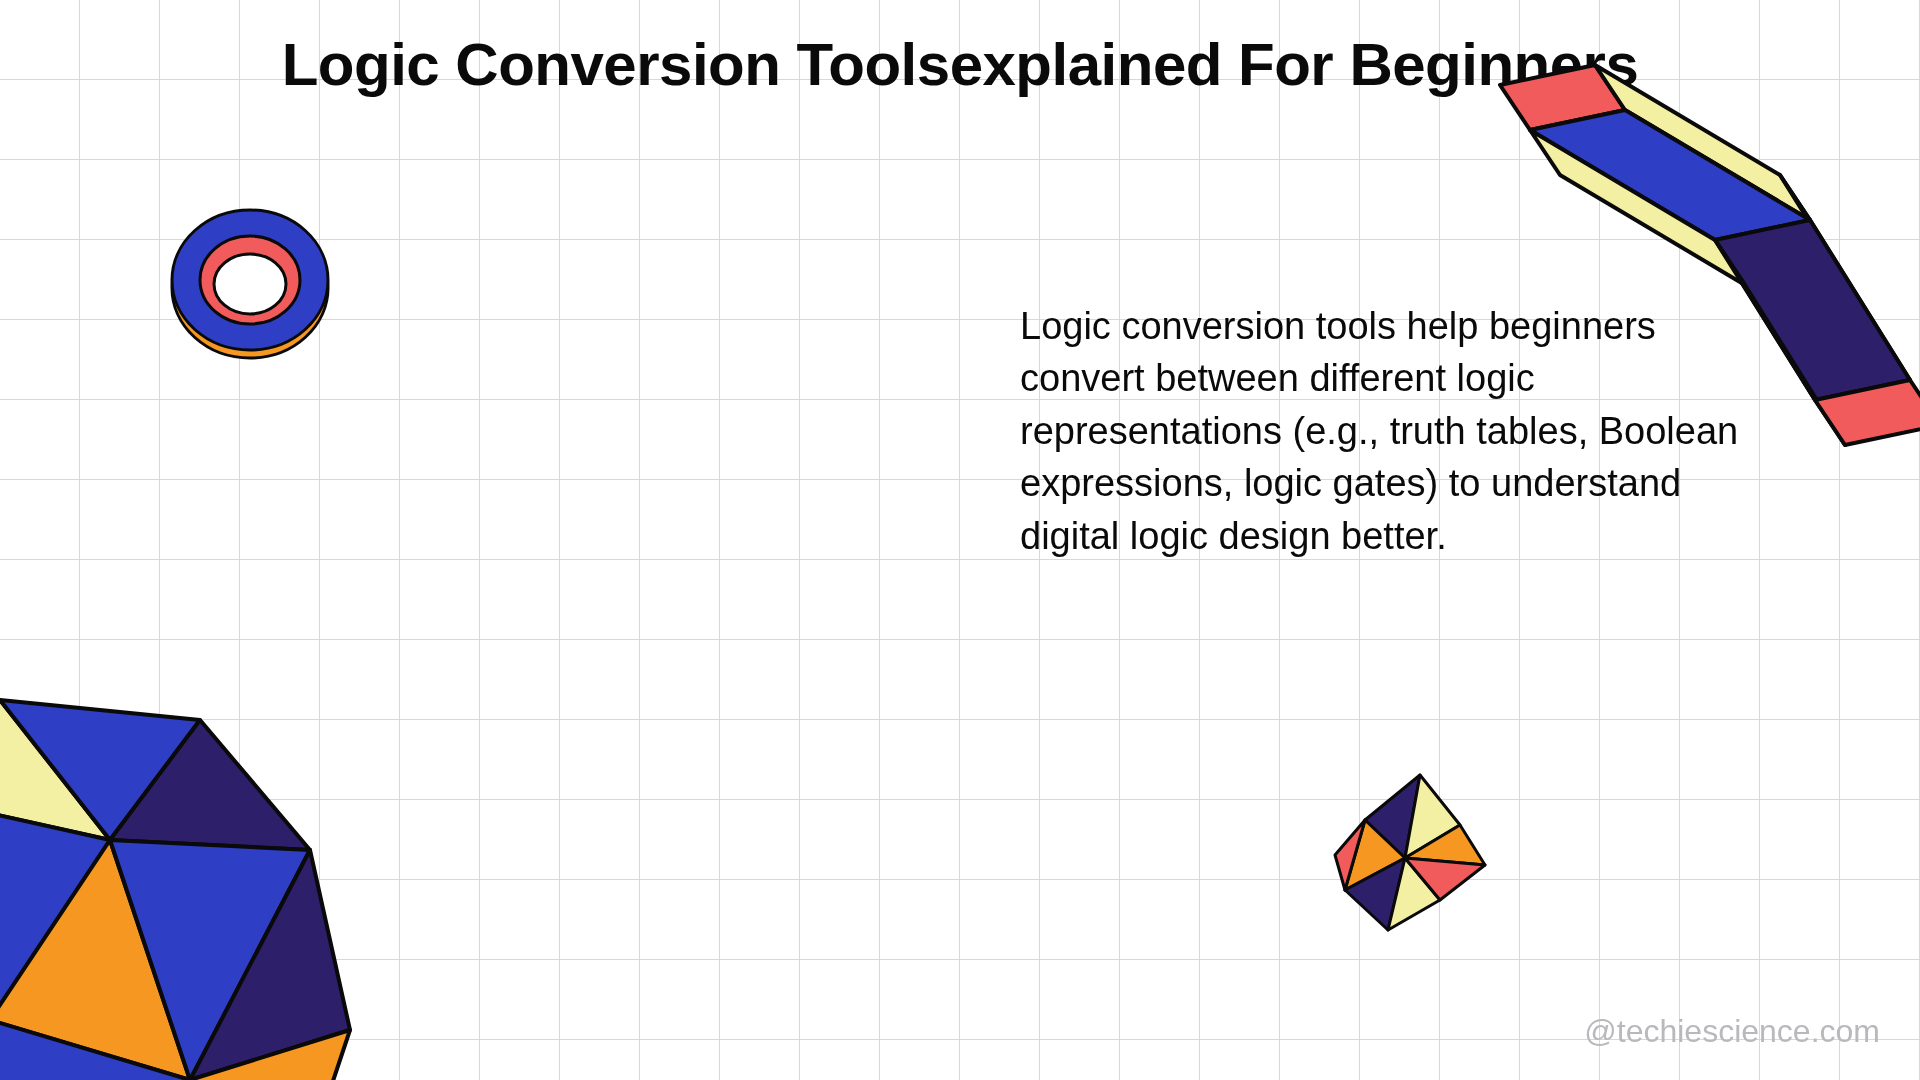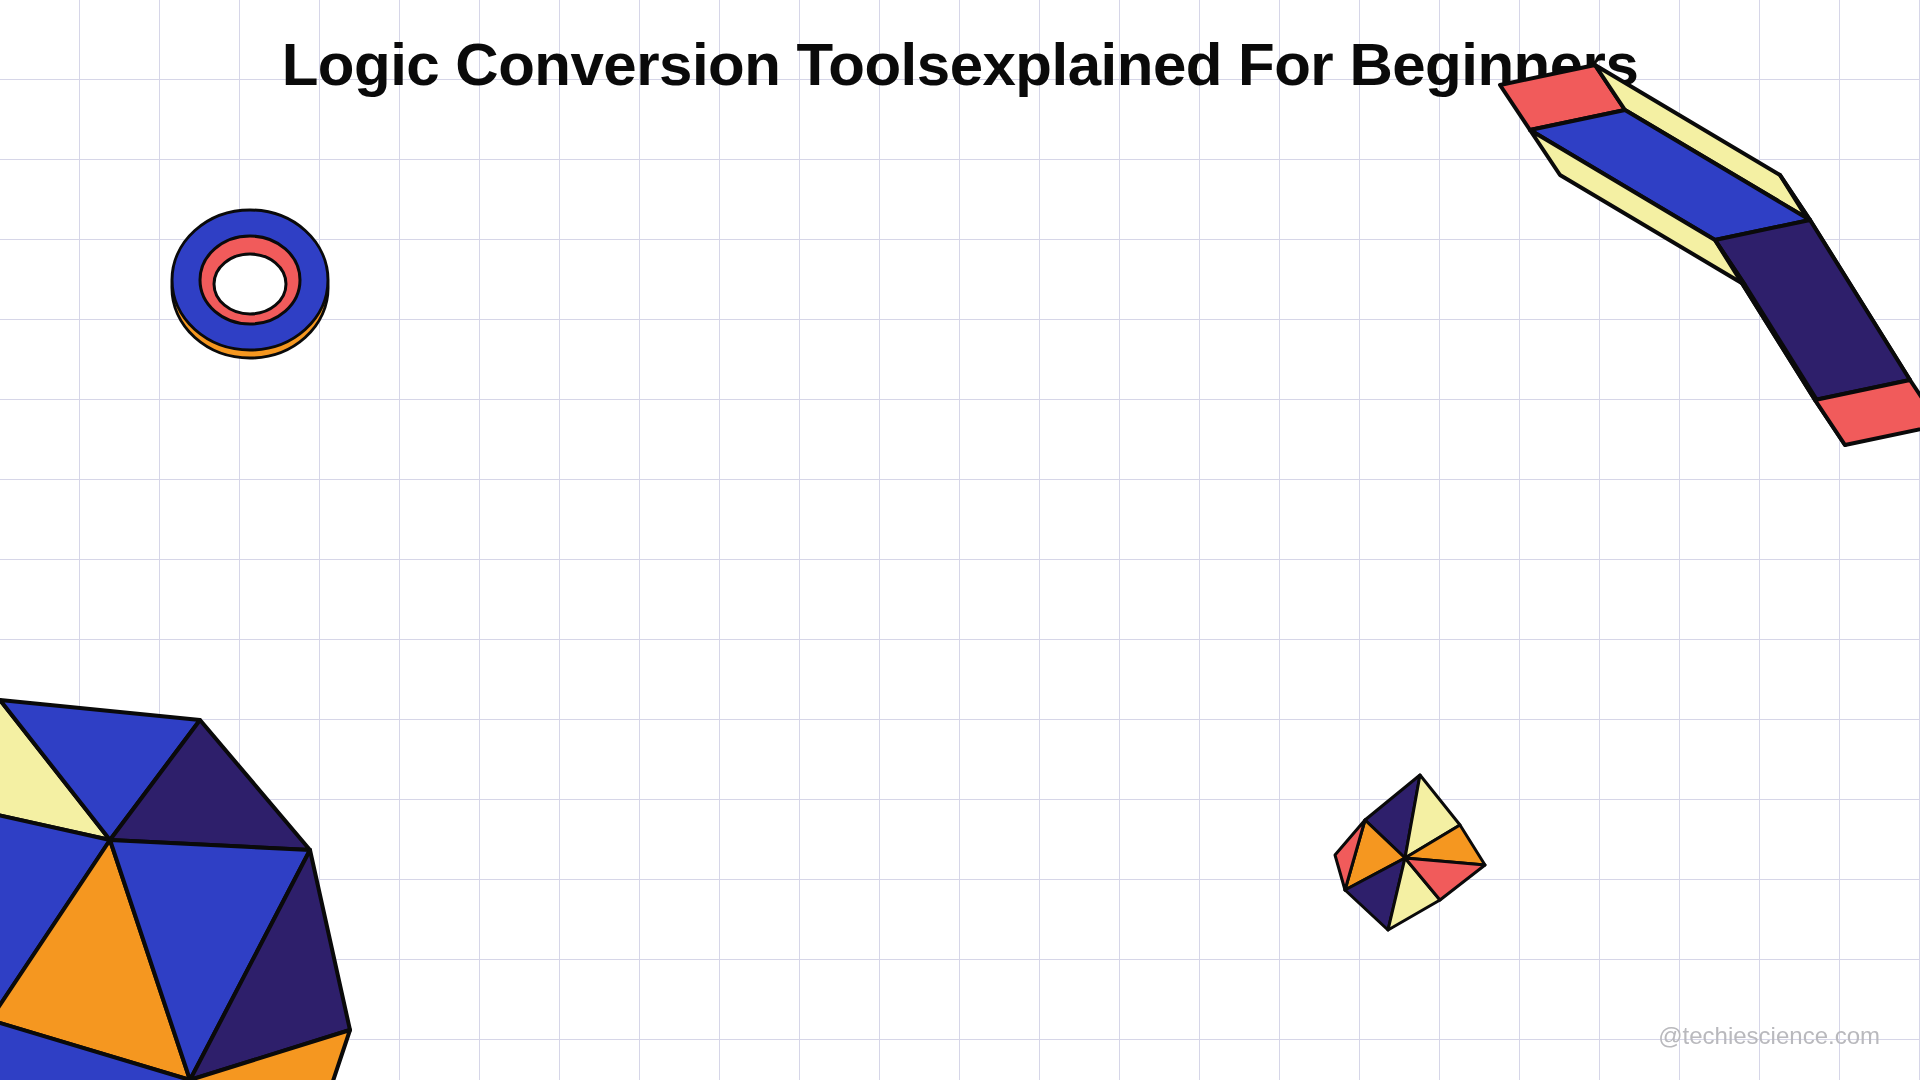--- a/index.html
+++ b/index.html
@@ -33,37 +33,38 @@
     width: 740px;
     font-size: 38px;
     line-height: 1.38;
     color: #0a0a0a;
     font-weight: 500;
   }
   .watermark {
     position: absolute;
     right: 40px;
     bottom: 30px;
-    font-size: 24px;
+    font-size: 32px;
     color: #b9b9bd;
     font-weight: 500;
   }
   .shape { position: absolute; }
   .ring { top: 180px; left: 160px; width: 180px; height: 200px; }
   .chevron { top: 50px; right: 0; width: 480px; height: 460px; }
   .poly { bottom: -120px; left: -120px; width: 560px; height: 560px; }
   .gem { top: 770px; left: 1330px; width: 160px; height: 180px; }
 </style>
 </head>
 <body>
 
 <div class="stage">
 
   <h1 class="title">Logic Conversion Toolsexplained For Beginners</h1>
 
+  <p class="body-text">Logic conversion tools help beginners convert between different logic representations (e.g., truth tables, Boolean expressions, logic gates) to understand digital logic design better.</p>
 
   <div class="watermark">@techiescience.com</div>
 
   <svg class="shape ring" viewBox="0 0 180 200">
     <g transform="translate(90,100)">
       <ellipse cx="0" cy="8" rx="78" ry="70" fill="#f59720" stroke="#0a0a0a" stroke-width="3"></ellipse>
       <ellipse cx="0" cy="0" rx="78" ry="70" fill="#2f3fc5" stroke="#0a0a0a" stroke-width="3"></ellipse>
       <ellipse cx="0" cy="0" rx="50" ry="44" fill="#f15b5b" stroke="#0a0a0a" stroke-width="3"></ellipse>
       <ellipse cx="0" cy="4" rx="36" ry="30" fill="#ffffff" stroke="#0a0a0a" stroke-width="3"></ellipse>
     </g>

